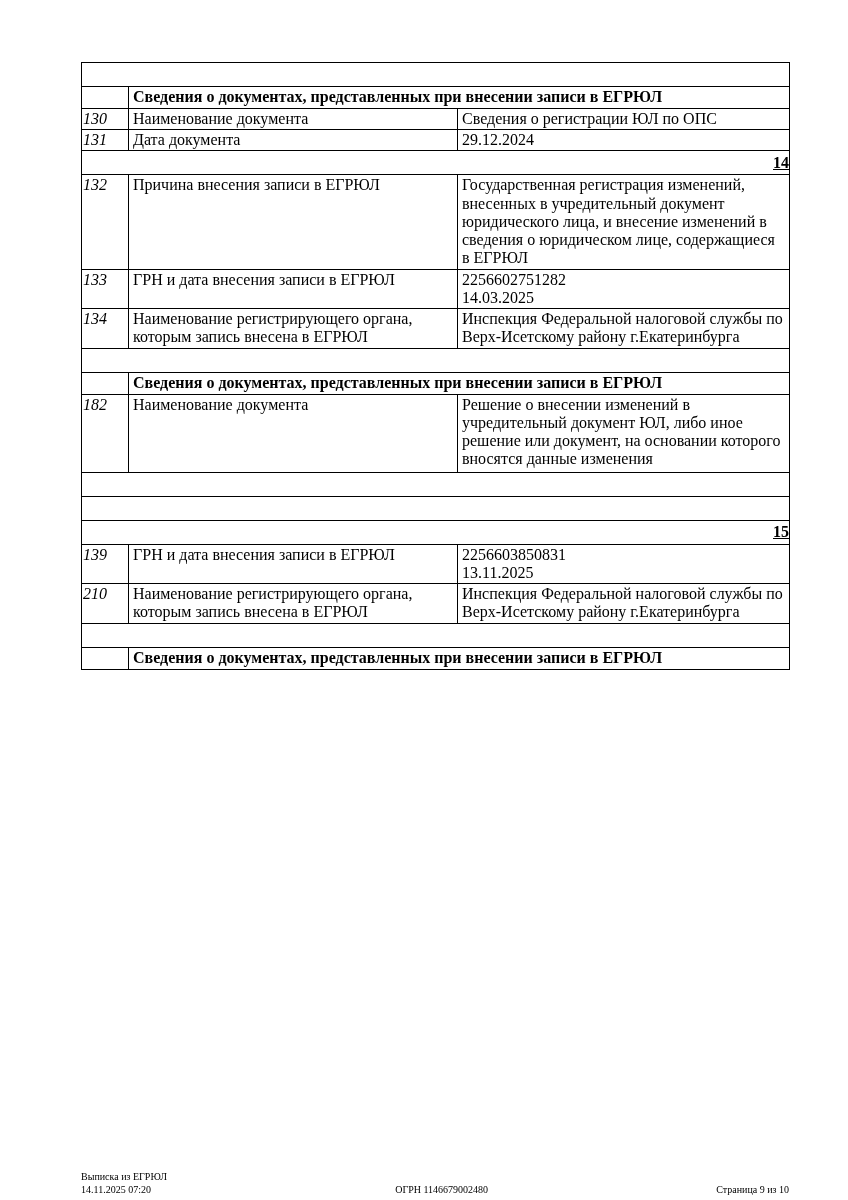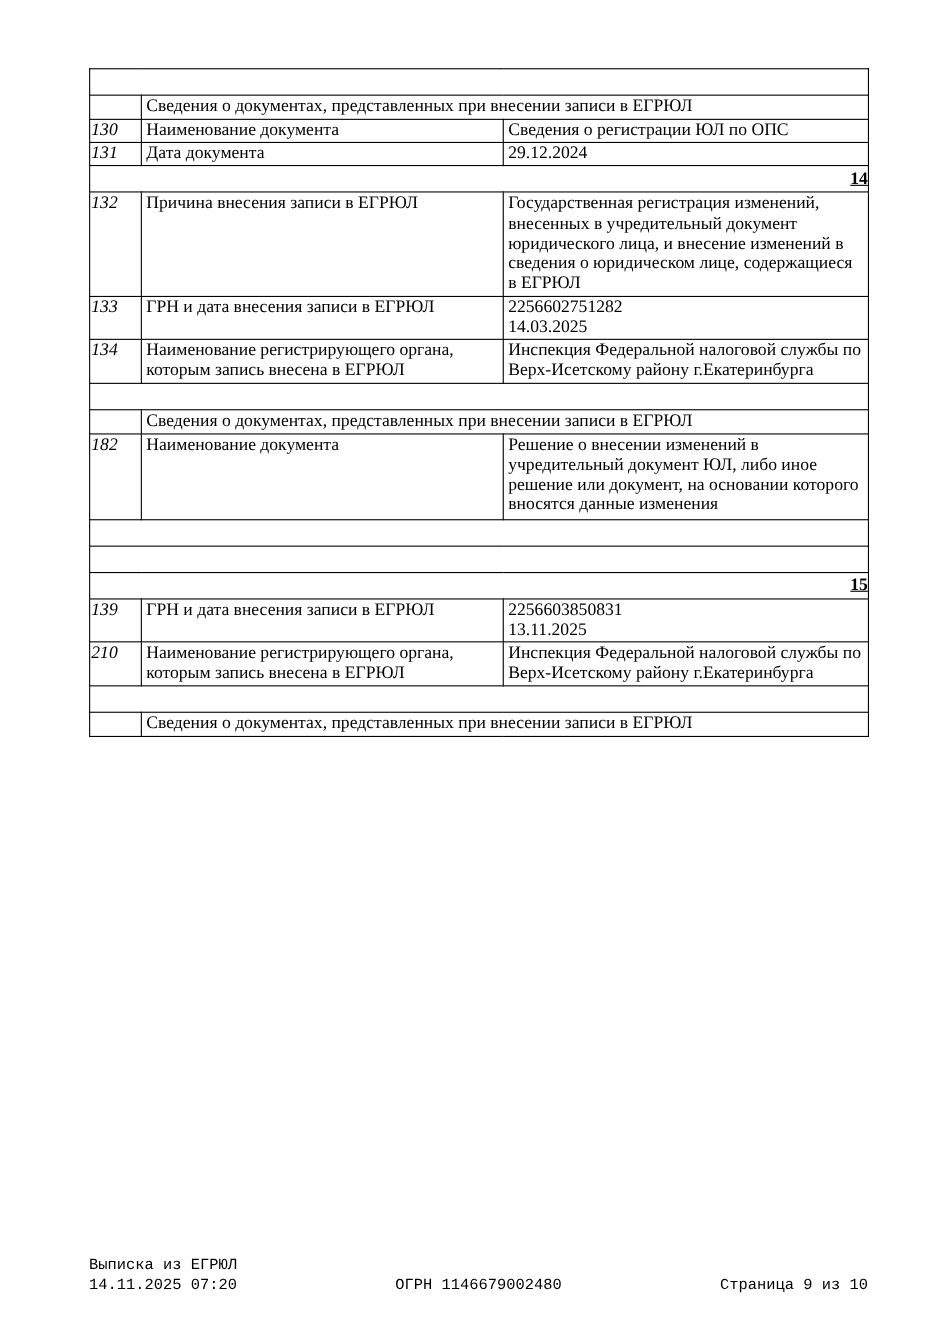--- a/index.html
+++ b/index.html
@@ -37,36 +37,35 @@
   td.spacer { height: 24px; padding: 0; }
   td.section {
     text-align: right;
     font-weight: bold;
     height: 24px;
     vertical-align: middle;
     padding: 1px 0;
     text-decoration: underline;
   }
   td.num { text-align: left; padding-left: 1px; padding-right: 1px; font-style: italic; }
-  td.hdr { height: 22px; }
+  td.hdr { height: 22px; font-weight: bold; }
   td.lbl { }
   td.val { }
   .vline { white-space: pre-wrap; }
 
   .footer {
     position: absolute;
     left: 81px;
-    top: 1142px;
+    top: 1170px;
     width: 708px;
     display: flex;
     justify-content: space-between;
     align-items: flex-end;
-    font-size: 14px;
+    font-size: 10px;
     line-height: 1.3;
-    font-family: Liberation Mono, monospace;
   }
   .footer .left-block { text-align: left; }
 </style>
 </head>
 <body>
 
 <table class="doc-table">
   <colgroup>
     <col class="c-num">
     <col class="c-lbl">

